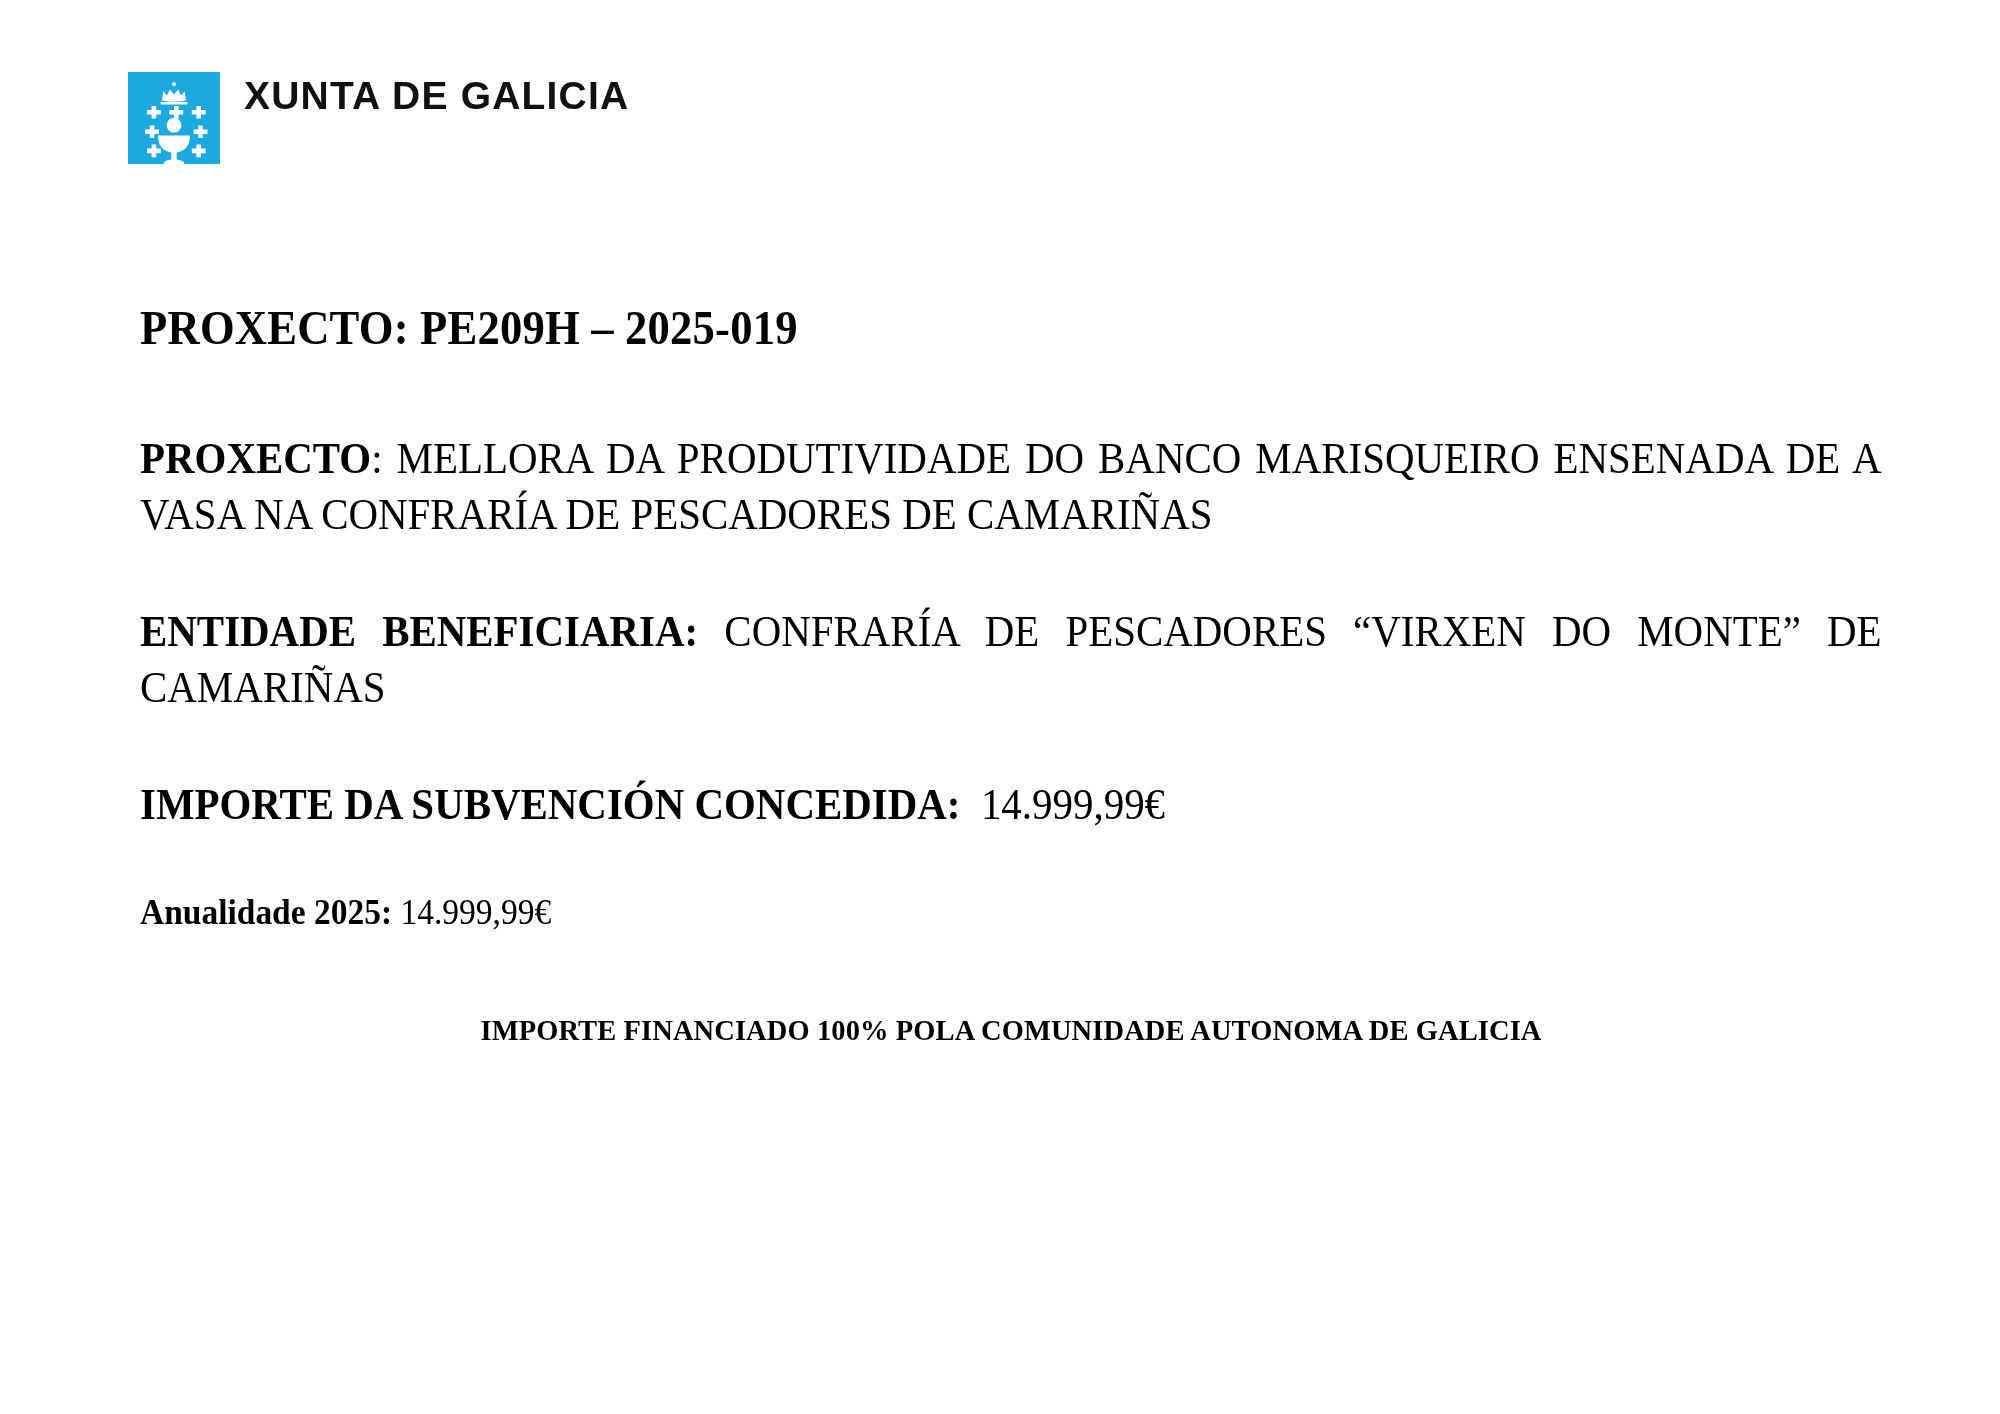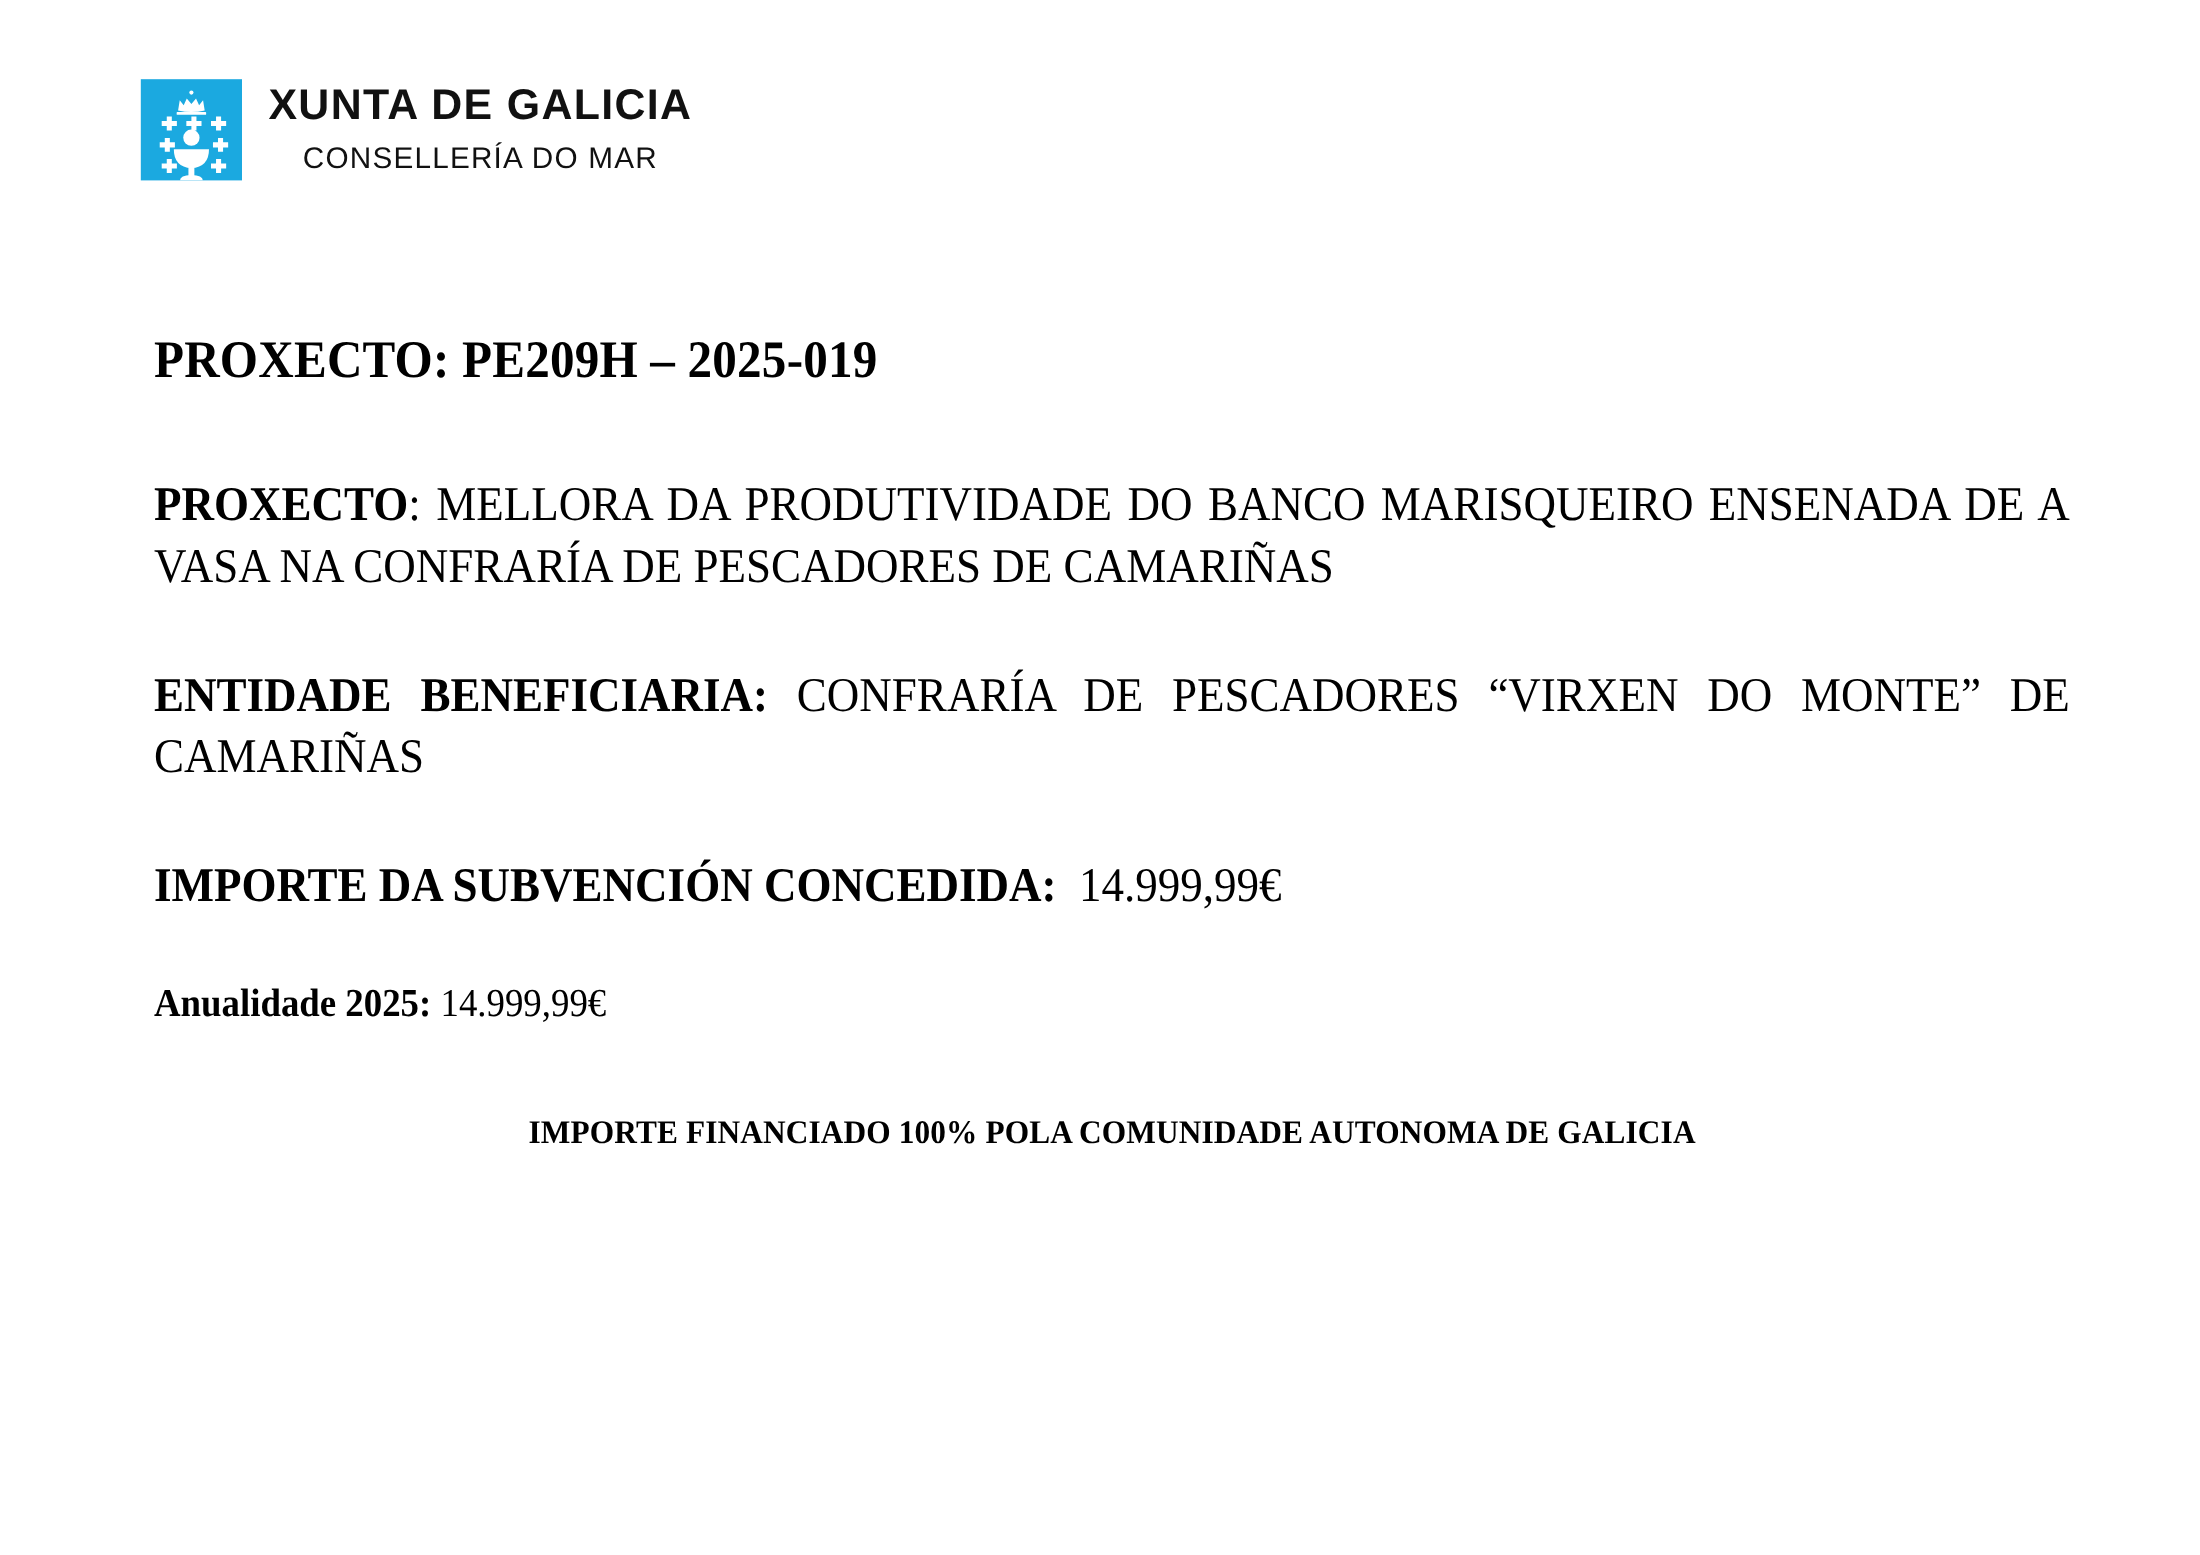--- a/index.html
+++ b/index.html
@@ -17,21 +17,20 @@
     position: relative;
   }
 
   
   .header {
     position: absolute;
     left: 128px;
     top: 72px;
     display: flex;
     align-items: flex-start;
-    text-align: center;
   }
   .emblem {
     width: 92px;
     height: 92px;
     background: #1ba9e0;
     flex: 0 0 auto;
     position: relative;
   }
   .emblem svg { display: block; width: 100%; height: 100%; }
 
@@ -162,21 +161,20 @@
 
       <g fill="#ffffff">
         <path d="M19.0 76.6 h4.6 v-4.0 h4.6 v4.0 h4.6 v4.6 h-4.6 v4.0 h-4.6 v-4.0 h-4.6 z"></path>
         <path d="M63.8 76.6 h4.6 v-4.0 h4.6 v4.0 h4.6 v4.6 h-4.6 v4.0 h-4.6 v-4.0 h-4.6 z"></path>
       </g>
     </svg>
   </div>
 
   <div class="wordmark">
     <div class="wordmark-main">XUNTA DE GALICIA</div>
-    <div class="wordmark-sub">CONSELLERÍA DO MAR</div>
   </div>
 </div>
 
 <div class="doc">
 
   <h1 class="doc-title">PROXECTO: PE209H – 2025-019</h1>
 
   <p class="para last-line-left"><b>PROXECTO</b><span>: </span><span>MELLORA DA PRODUTIVIDADE DO BANCO MARISQUEIRO ENSENADA DE A VASA NA CONFRARÍA DE PESCADORES DE CAMARIÑAS</span></p>
 
   <p class="para last-line-left"><b>ENTIDADE BENEFICIARIA:</b><span> </span><span>CONFRARÍA DE PESCADORES “VIRXEN DO MONTE” DE CAMARIÑAS</span></p>

